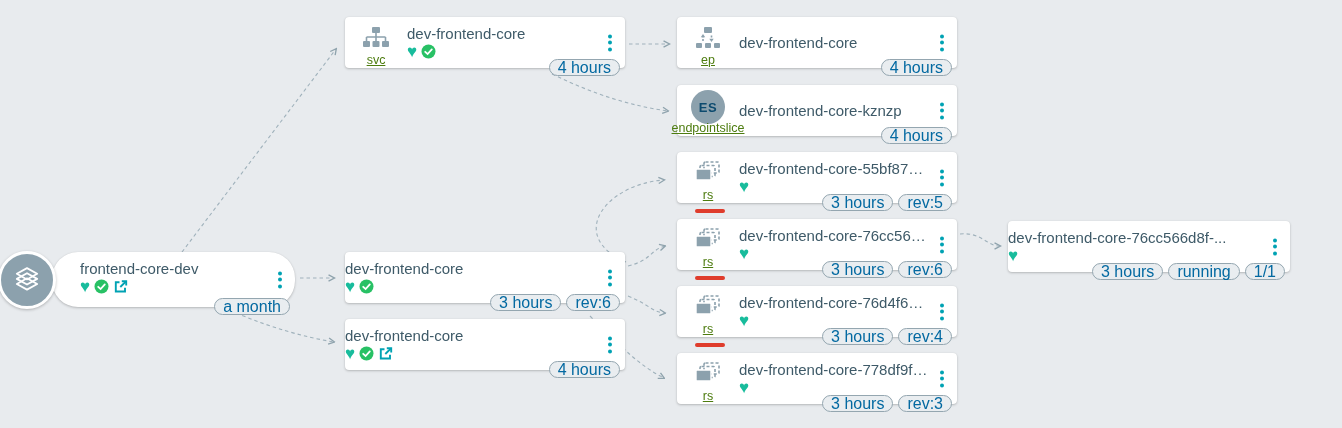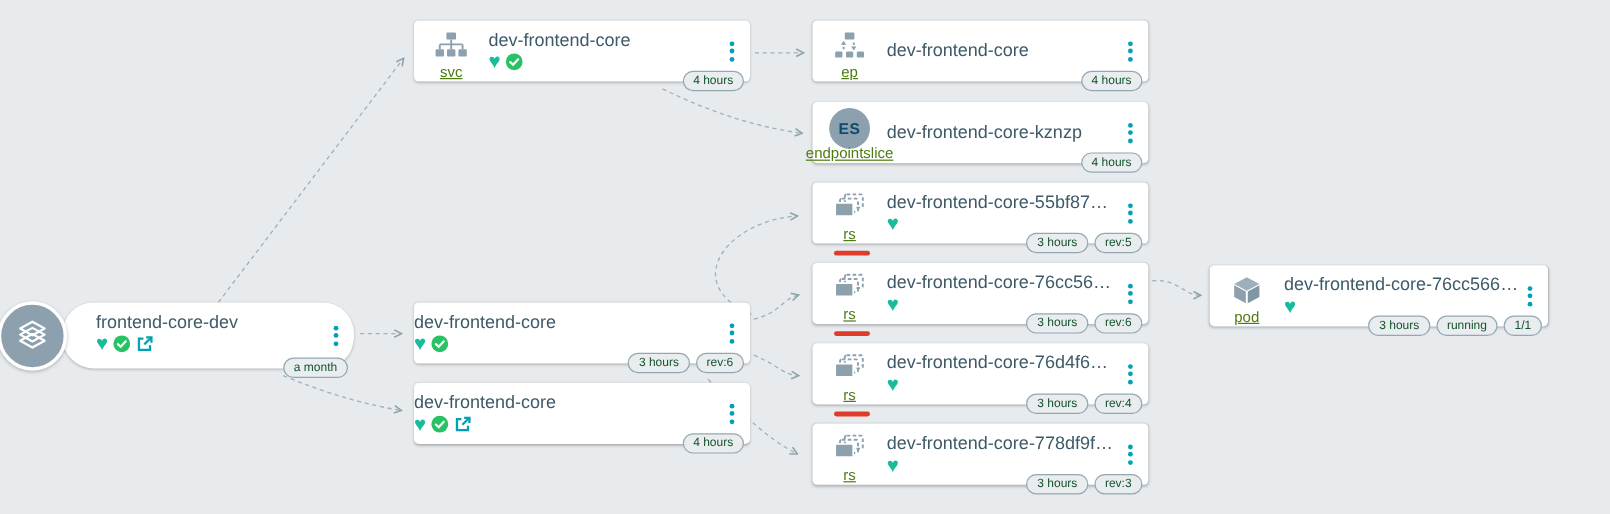--- a/index.html
+++ b/index.html
@@ -30,21 +30,21 @@
   .content.center{display:flex;flex-direction:column;justify-content:center;padding-top:0;}
   .title{font-size:15px;color:#3e5a68;white-space:nowrap;overflow:hidden;text-overflow:ellipsis;}
   .stats{display:flex;gap:4px;align-items:center;height:17px;margin-top:1px;}
   .heart{color:#18bc9c;font-size:17px;line-height:15px;}
   .link-icon{cursor:pointer;display:inline-flex;}
   .menu{position:absolute;right:10px;top:50%;transform:translateY(-50%);
         display:flex;flex-direction:column;gap:2.5px;cursor:pointer;padding:3px;}
   .menu i{width:4px;height:4px;border-radius:50%;background:#00a2b3;}
   .badges{position:absolute;right:5px;bottom:-8px;display:flex;gap:5px;z-index:3;}
   .badge{background:#e9edf0;border:1px solid #94a6b0;border-radius:9px;padding:0 8px;
-         font-size:10px;line-height:15px;color:#14532d;white-space:nowrap;text-align:center;}
+         font-size:16px;line-height:15px;color:#0369a1;white-space:nowrap;text-align:center;}
   .redbar{position:absolute;left:18px;bottom:-10px;width:30px;height:4px;
           background:#df3c2c;border-radius:2px;}
   .app-circle{position:absolute;left:-2px;top:251px;width:58px;height:58px;z-index:4;
           border-radius:50%;background:#8ca1ad;border:3px solid #fff;box-sizing:border-box;
           box-shadow:0 1px 3px rgba(0,0,0,.25);display:flex;align-items:center;justify-content:center;}
   #n-app .content{padding-left:28px;}
   .es-circle{width:34px;height:34px;border-radius:50%;background:#8ca1ad;color:#0c4a6e;
           font-size:13px;font-weight:bold;display:flex;align-items:center;justify-content:center;
           letter-spacing:.5px;margin-top:-2px;}
   .rico{display:inline-flex;}
@@ -357,30 +357,20 @@
         <i></i>
         <i></i>
         <i></i>
       </div>
     <div class="badges">
       <span class="badge">4 hours</span>
     </div>
   </div>
 
   <div class="node" id="n-pod">
-    <div class="icon-col">
-      <span class="rico">
-        <svg width="28" height="28" viewBox="0 0 28 28">
-          <polygon points="14,3 24.5,8.6 14,14.2 3.5,8.6" fill="#9db0ba"></polygon>
-          <polygon points="3.5,9.8 13.2,14.9 13.2,24.8 3.5,19.6" fill="#8ca1ad"></polygon>
-          <polygon points="24.5,9.8 14.8,14.9 14.8,24.8 24.5,19.6" fill="#7f97a4"></polygon>
-        </svg>
-      </span>
-      <span class="kind">pod</span>
-    </div>
     <div class="content" style="margin-right:18px;">
       <div class="title">dev-frontend-core-76cc566d8f-...</div>
       <div class="stats">
           <span class="heart">♥</span>
         </div>
     </div>
     <div class="menu">
         <i></i>
         <i></i>
         <i></i>

